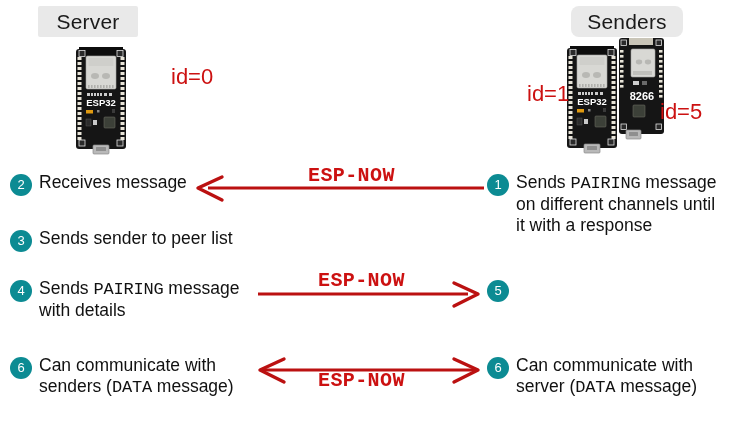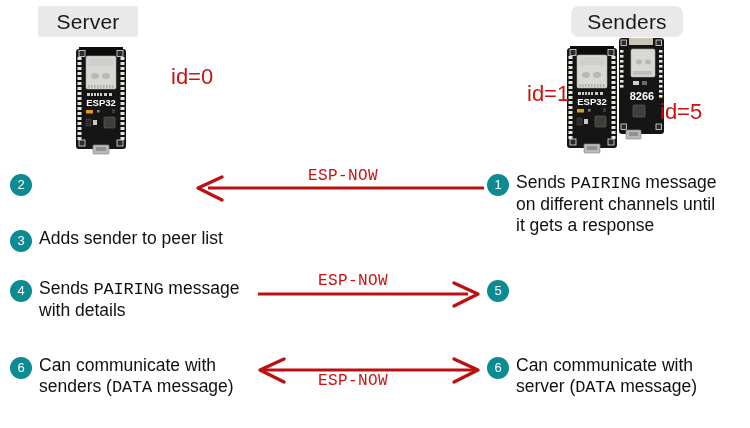--- a/index.html
+++ b/index.html
@@ -94,24 +94,25 @@
   
   .arrow-svg { position: absolute; overflow: visible; }
   #arrow-1 { left: 196px; top: 176px; }
   #arrow-2 { left: 258px; top: 282px; }
   #arrow-3 { left: 258px; top: 358px; }
 
   .arrowlabel {
     position: absolute;
     color: #cc1111;
     font-family: "Liberation Mono", "DejaVu Sans Mono", monospace;
-    font-size: 16px;
+    font-size: 20px;
     line-height: 14px;
     letter-spacing: 0.4px;
     white-space: nowrap;
+    font-weight: bold;
   }
   #lbl-1 { left: 308px; top: 169px; }
   #lbl-2 { left: 318px; top: 274px; }
   #lbl-3 { left: 318px; top: 374px; }
 </style>
 </head>
 <body>
 
 <div class="pill" id="pill-server">Server</div>
 <div class="pill" id="pill-senders">Senders</div>
@@ -331,44 +332,45 @@
     </g>
   </svg>
 </div>
 
 <div class="idlabel" id="id-0">id=0</div>
 <div class="idlabel" id="id-1">id=1</div>
 <div class="idlabel" id="id-2">id=5</div>
 
 <div class="step" id="step-2">
   <div class="badge">2</div>
+  <div class="steptext">Receives message</div>
 </div>
 
 <div class="step" id="step-3">
   <div class="badge">3</div>
-  <div class="steptext">Adds sender to peer list</div>
+  <div class="steptext">Sends sender to peer list</div>
 </div>
 
 <div class="step" id="step-4">
   <div class="badge">4</div>
   <div class="steptext"><span>Sends </span><span class="mono">PAIRING</span><span> message
 with details</span></div>
 </div>
 
 <div class="step" id="step-6l">
   <div class="badge">6</div>
   <div class="steptext"><span>Can communicate with
 senders (</span><span class="mono">DATA</span><span> message)</span></div>
 </div>
 
 <div class="step" id="step-1">
   <div class="badge">1</div>
   <div class="steptext"><span>Sends </span><span class="mono">PAIRING</span><span> message
 on different channels until
-it gets a response</span></div>
+it with a response</span></div>
 </div>
 
 <div class="step" id="step-5">
   <div class="badge">5</div>
 </div>
 
 <div class="step" id="step-6r">
   <div class="badge">6</div>
   <div class="steptext"><span>Can communicate with
 server (</span><span class="mono">DATA</span><span> message)</span></div>

